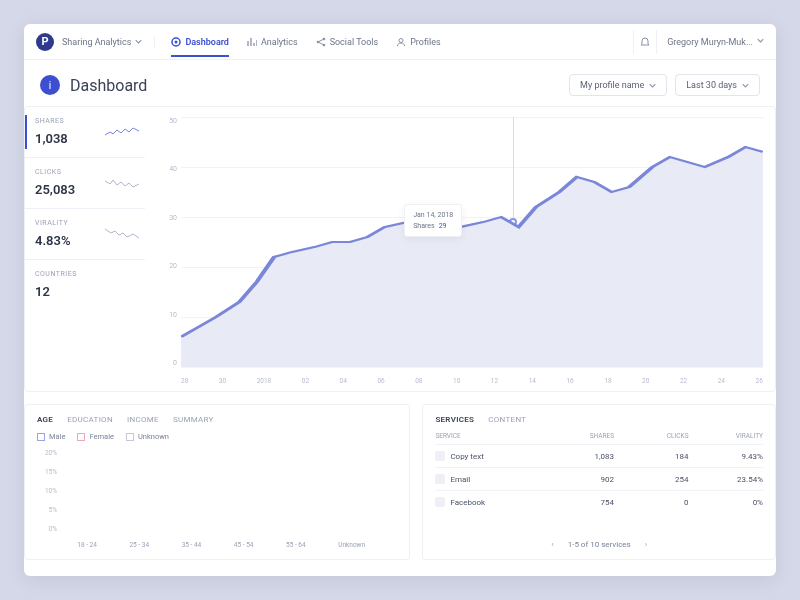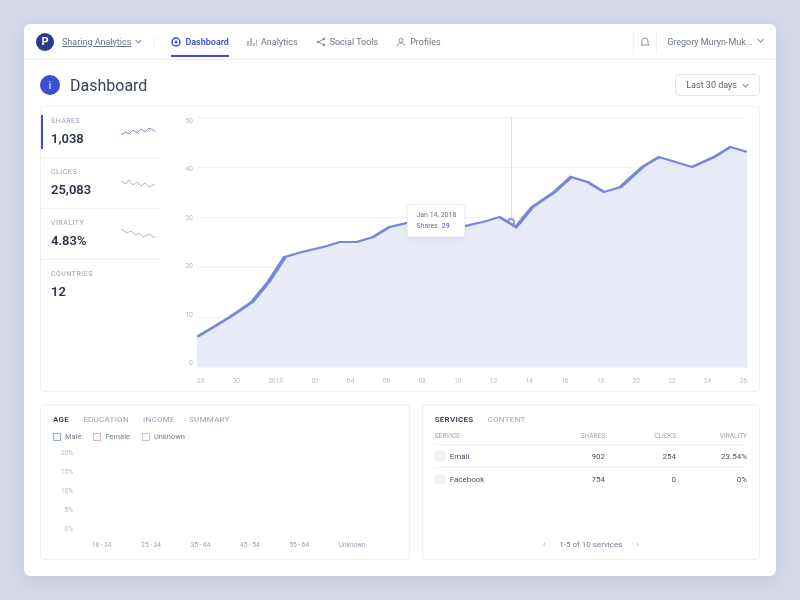--- a/index.html
+++ b/index.html
@@ -2,39 +2,39 @@
 <html><head>
 <meta charset="utf-8">
 <style>
 * { margin:0; padding:0; box-sizing:border-box; font-family:-apple-system,BlinkMacSystemFont,"Segoe UI",Roboto,sans-serif; }
 body { background:#d4d8e8; width:800px; height:600px; padding:24px; }
 .window { background:#fff; border-radius:6px; width:100%; height:100%; display:flex; flex-direction:column; box-shadow:0 4px 20px rgba(0,0,0,0.08); }
 
 
 .topnav { height:36px; border-bottom:1px solid #eef0f5; display:flex; align-items:center; padding:0 12px; font-size:9px; color:#6b7488; }
 .logo { width:18px; height:18px; border-radius:50%; background:#2e3a8c; color:#fff; display:flex; align-items:center; justify-content:center; font-weight:700; font-size:11px; margin-right:8px; }
-.app-label { display:flex; align-items:center; gap:4px; padding-right:12px; border-right:1px solid #eef0f5; cursor:pointer;text-decoration:underline; }
+.app-label { display:flex; align-items:center; gap:4px; padding-right:12px; border-right:1px solid #eef0f5; cursor:pointer; }
 .navtabs { display:flex; gap:18px; margin-left:16px; }
 .navtab { display:flex; align-items:center; gap:4px; cursor:pointer; padding-bottom:9px; padding-top:9px; position:relative; }
 .navtab.active { color:#3c4fd0; font-weight:600; }
 .navtab.active::after { content:""; position:absolute; bottom:-1px; left:0; right:0; height:2px; background:#3c4fd0; }
 .nav-icon { width:10px; height:10px; }
 .spacer { flex:1; }
 .bell { width:24px; height:24px; border-left:1px solid #eef0f5; border-right:1px solid #eef0f5; display:flex; align-items:center; justify-content:center; cursor:pointer; }
 .user { margin-left:10px; display:flex; align-items:flex-start; gap:4px; cursor:pointer; }
 
 
 .titlerow { padding:14px 16px 10px; display:flex; align-items:center; }
 .titlerow .ico { width:20px; height:20px; background:#3c4fd0; border-radius:50%; display:flex; align-items:center; justify-content:center; color:#fff; font-size:10px; margin-right:10px; }
 .titlerow h1 { font-size:16px; font-weight:400; color:#3a4256; }
 .btn { border:1px solid #e2e5ee; border-radius:4px; padding:5px 10px; font-size:9px; color:#5a6278; display:flex; align-items:center; gap:5px; cursor:pointer; background:#fff; }
 .btn + .btn { margin-left:8px; }
 
 
-.main { flex:1; padding:0 16px 16px; display:flex; flex-direction:column; gap:12px; overflow:hidden; }
+.main { flex:1; padding:0 0 16px; display:flex; flex-direction:column; gap:12px; overflow:hidden; }
 .row { display:flex; gap:12px; flex:1; min-height:0; }
 .card { background:#fff; border:1px solid #eef0f5; border-radius:4px; }
 
 
 .statstrip { width:120px; display:flex; flex-direction:column; }
 .stat { border-bottom:1px solid #eef0f5; padding:10px 10px 10px 10px; position:relative; }
 .stat:first-child::before { content:""; position:absolute; left:0; top:8px; bottom:8px; width:2px; background:#3c4fd0; }
 .stat:last-child { border-bottom:none; }
 .stat .lbl { font-size:7px; letter-spacing:0.5px; color:#9aa2b5; text-transform:uppercase; margin-bottom:3px; }
 .stat .val { font-size:13px; font-weight:600; color:#2e3548; display:inline-block; }
@@ -139,20 +139,26 @@
       <svg class="chev" viewBox="0 0 10 10">
           <path d="M1 3l4 4 4-4" stroke="#8a92a8" fill="none" stroke-width="1.5"></path>
         </svg>
     </div>
   </div>
 
   <div class="titlerow">
     <div class="ico">i</div>
     <h1>Dashboard</h1>
     <div class="spacer"></div>
+    <div class="btn">
+      <span>My profile name</span>
+      <svg class="chev" viewBox="0 0 10 10">
+          <path d="M1 3l4 4 4-4" stroke="#8a92a8" fill="none" stroke-width="1.5"></path>
+        </svg>
+    </div>
     <div class="btn">
       <span>Last 30 days</span>
       <svg class="chev" viewBox="0 0 10 10">
           <path d="M1 3l4 4 4-4" stroke="#8a92a8" fill="none" stroke-width="1.5"></path>
         </svg>
     </div>
   </div>
 
   <div class="main">
 
@@ -315,20 +321,29 @@
         <div class="stablehead">
           <div style="text-align:left">SERVICE</div>
           <div>SHARES</div>
           <div>CLICKS</div>
           <div>VIRALITY</div>
         </div>
         <div id="serv-rows">
             <div class="srow">
               <div>
                 <i class="sicon"></i>
+                <span>Copy text</span>
+              </div>
+              <div>1,083</div>
+              <div>184</div>
+              <div>9.43%</div>
+            </div>
+            <div class="srow">
+              <div>
+                <i class="sicon"></i>
                 <span>Email</span>
               </div>
               <div>902</div>
               <div>254</div>
               <div>23.54%</div>
             </div>
             <div class="srow">
               <div>
                 <i class="sicon"></i>
                 <span>Facebook</span>

